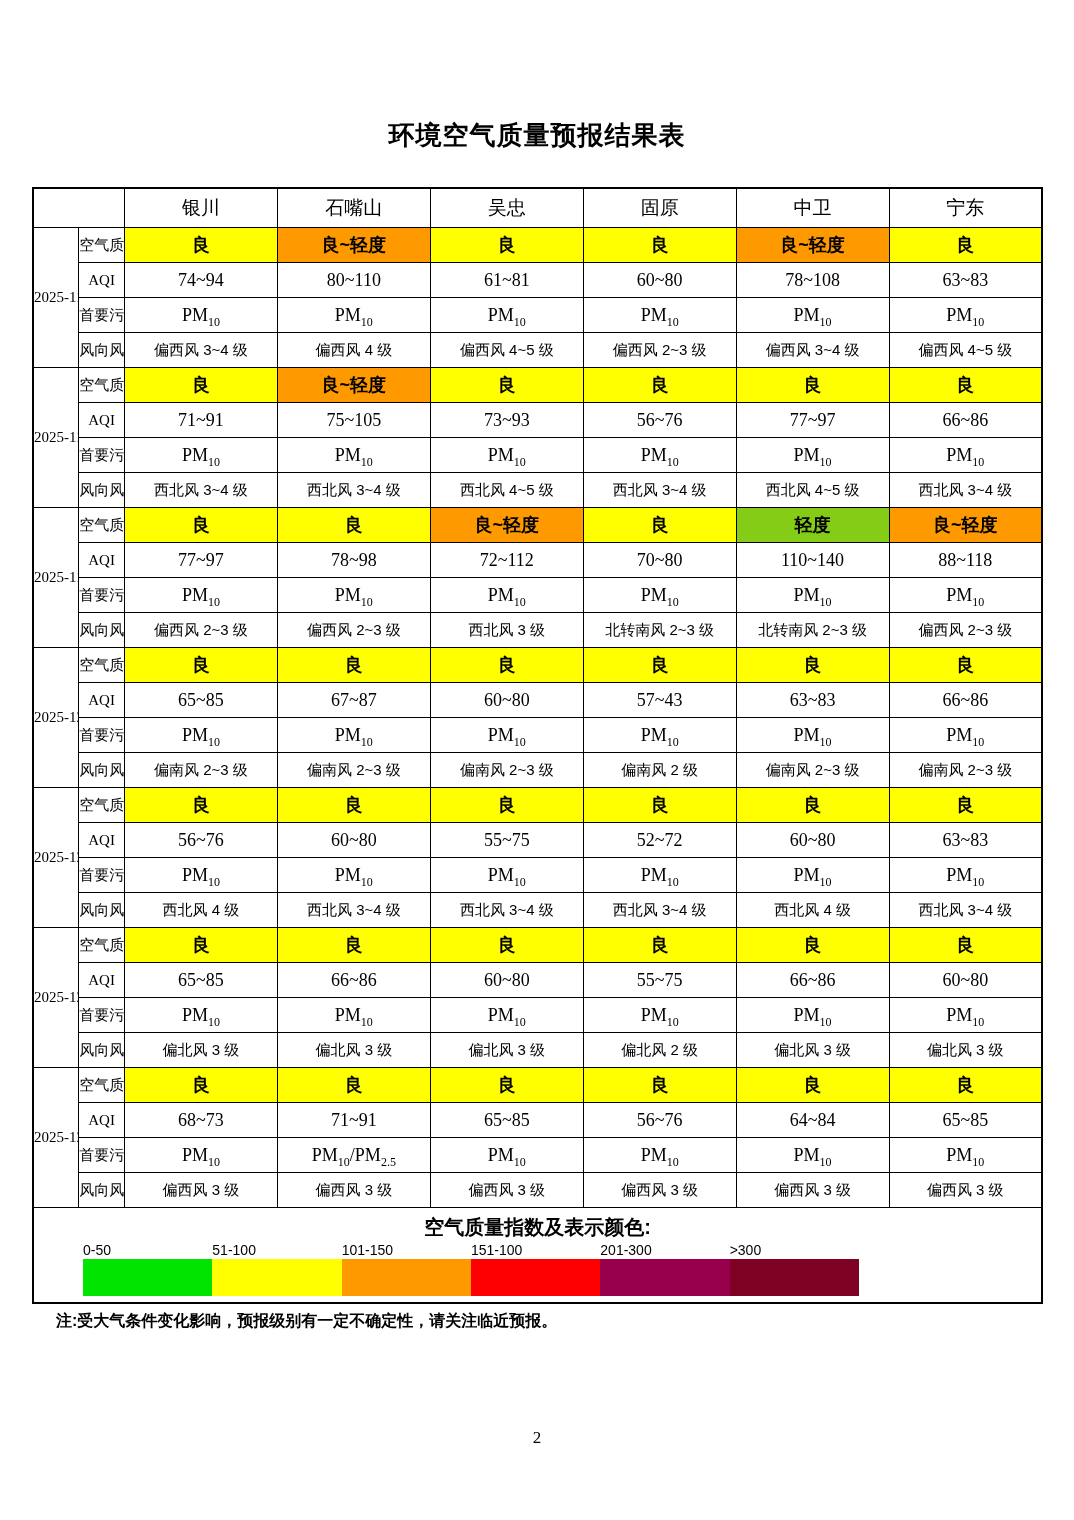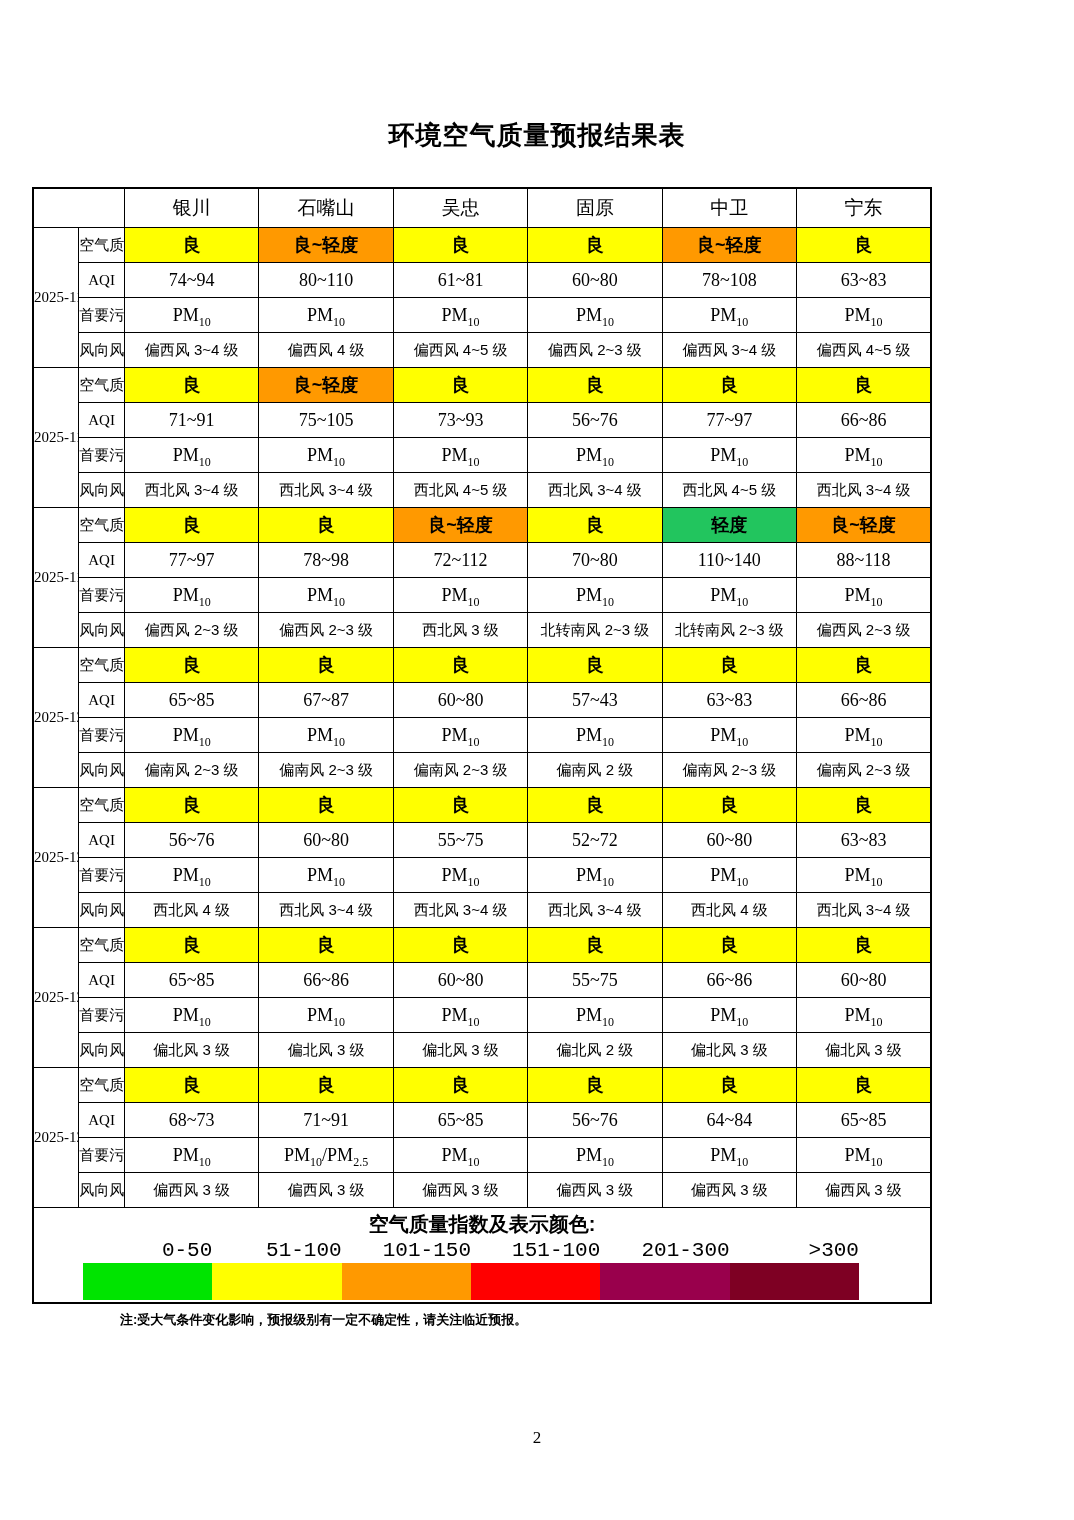--- a/index.html
+++ b/index.html
@@ -6,21 +6,21 @@
   body{
     width:1074px;height:1520px;background:#ffffff;position:relative;
     font-family:"Liberation Sans","DejaVu Sans",sans-serif;color:#000;
   }
   .doc-title{
     padding-top:118px;text-align:center;font-size:26px;font-weight:bold;
     letter-spacing:1px;
   }
   table.forecast{
     border-collapse:collapse;table-layout:fixed;
-    margin:34px 0 0 32px;width:900px;border:2px solid #000;
+    margin:34px 0 0 32px;width:1011px;border:2px solid #000;
   }
   table.forecast td{
     border:1px solid #000;text-align:center;vertical-align:middle;
     padding:0;overflow:hidden;white-space:nowrap;
   }
   td.c-date{width:90px;}
   td.c-label{width:118px;}
   tr.hdr td{height:38px;}
   tr.datarow td{height:34px;}
   .city{font-size:19px;}
@@ -31,27 +31,27 @@
   .aqi,.pol{font-family:"Liberation Serif","DejaVu Serif",serif;font-size:18px;}
   .pol sub{font-size:12px;line-height:0;}
   .wind{font-size:15px;}
   td.legend-cell{
     height:94px;text-align:left;vertical-align:top;padding:4px 8px 6px 8px;
   }
   .legend-title{font-weight:bold;font-size:20px;}
   .legend-bar{margin-left:49px;margin-top:1px;width:776px;}
   .legend-labels{display:flex;}
   .legend-labels div{
-    flex:1;text-align:right;font-family:Liberation Mono, monospace;
-    font-size:21px;
+    flex:1;text-align:left;font-family:Liberation Sans, sans-serif;
+    font-size:14px;
   }
   .legend-blocks{display:flex;height:37px;margin-top:1px;}
   .legend-blocks div{flex:1;}
   .footnote{
-    margin:7px 0 0 120px;font-weight:bold;font-size:13px;
+    margin:7px 0 0 56px;font-weight:bold;font-size:16px;
   }
   .page-number{
     position:absolute;left:0;top:1428px;width:100%;text-align:center;
     font-family:"Liberation Serif","DejaVu Serif",serif;font-size:17px;
   }
 </style>
 </head>
 <body>
 
 <div class="doc-title">环境空气质量预报结果表</div>
@@ -141,21 +141,21 @@
         <td class="wind">西北风 4~5 级</td>
         <td class="wind">西北风 3~4 级</td>
       </tr>
       <tr class="datarow">
         <td class="c-date date" rowspan="4">2025-11-30</td>
         <td class="c-label rlabel">空气质量类别</td>
         <td class="cat" style="background: rgb(255, 255, 0);">良</td>
         <td class="cat" style="background: rgb(255, 255, 0);">良</td>
         <td class="cat" style="background: rgb(255, 153, 0);">良~轻度</td>
         <td class="cat" style="background: rgb(255, 255, 0);">良</td>
-        <td class="cat" style="background: #22c55e;">轻度</td>
+        <td class="cat" style="background: #84cc16;">轻度</td>
         <td class="cat" style="background: rgb(255, 153, 0);">良~轻度</td>
       </tr>
       <tr class="datarow">
         <td class="c-label rlabel rlabel-serif">AQI</td>
         <td class="aqi">77~97</td>
         <td class="aqi">78~98</td>
         <td class="aqi">72~112</td>
         <td class="aqi">70~80</td>
         <td class="aqi">110~140</td>
         <td class="aqi">88~118</td>

